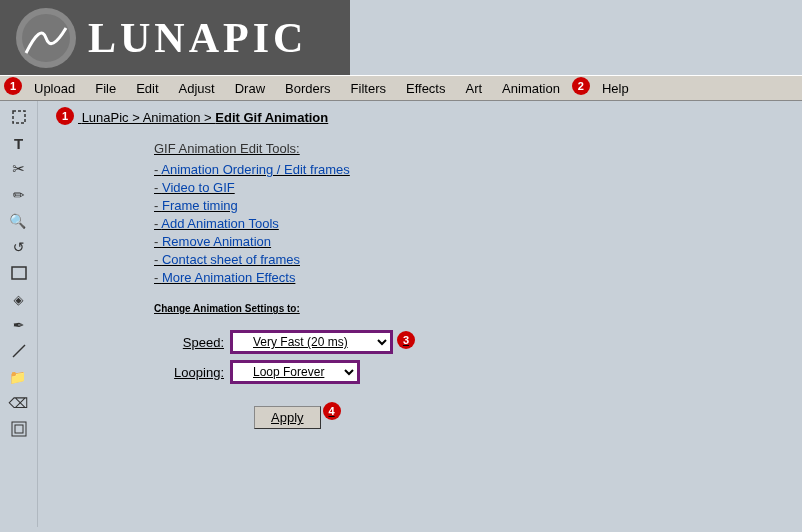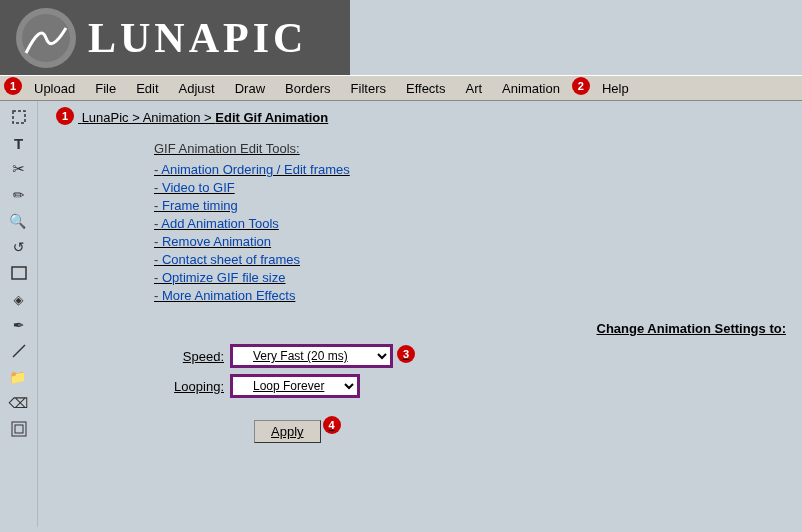--- a/index.html
+++ b/index.html
@@ -127,23 +127,22 @@
     }
     .tools-list li .dash {
       color: #333;
     }
 
     .settings-section {
       margin-left: 100px;
     }
     .settings-title {
       font-weight: bold;
-      font-size: 13px;
-      margin-bottom: 8px;
-      text-align: right;
+      font-size: 10px;
+      margin-bottom: 16px;
     }
     .setting-row {
       display: flex;
       align-items: center;
       margin-bottom: 6px;
       font-size: 13px;
     }
     .setting-label {
       width: 70px;
       text-align: right;
@@ -257,21 +256,20 @@
 
     <div class="tools-section">
       <div class="tools-label">GIF Animation Edit Tools:</div>
       <ul class="tools-list">
         <li><span class="dash">- </span><a href="#">Animation Ordering / Edit frames</a></li>
         <li><span class="dash">- </span><a href="#">Video to GIF</a></li>
         <li><span class="dash">- </span><a href="#">Frame timing</a></li>
         <li><span class="dash">- </span><a href="#">Add Animation Tools</a></li>
         <li><span class="dash">- </span><a href="#">Remove Animation</a></li>
         <li><span class="dash">- </span><a href="#">Contact sheet of frames</a></li>
-        <li><span class="dash">- </span><a href="#">Optimize GIF file size</a></li>
         <li><span class="dash">- </span><a href="#">More Animation Effects</a></li>
       </ul>
     </div>
 
     <div class="settings-section">
       <div class="settings-title">Change Animation Settings to:</div>
 
       <div class="setting-row">
         <span class="setting-label">Speed:</span>
         <select class="setting-select">

